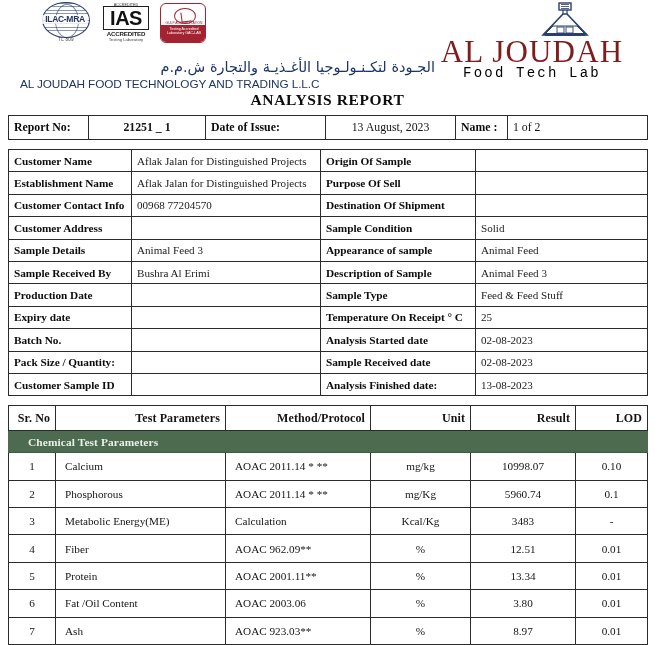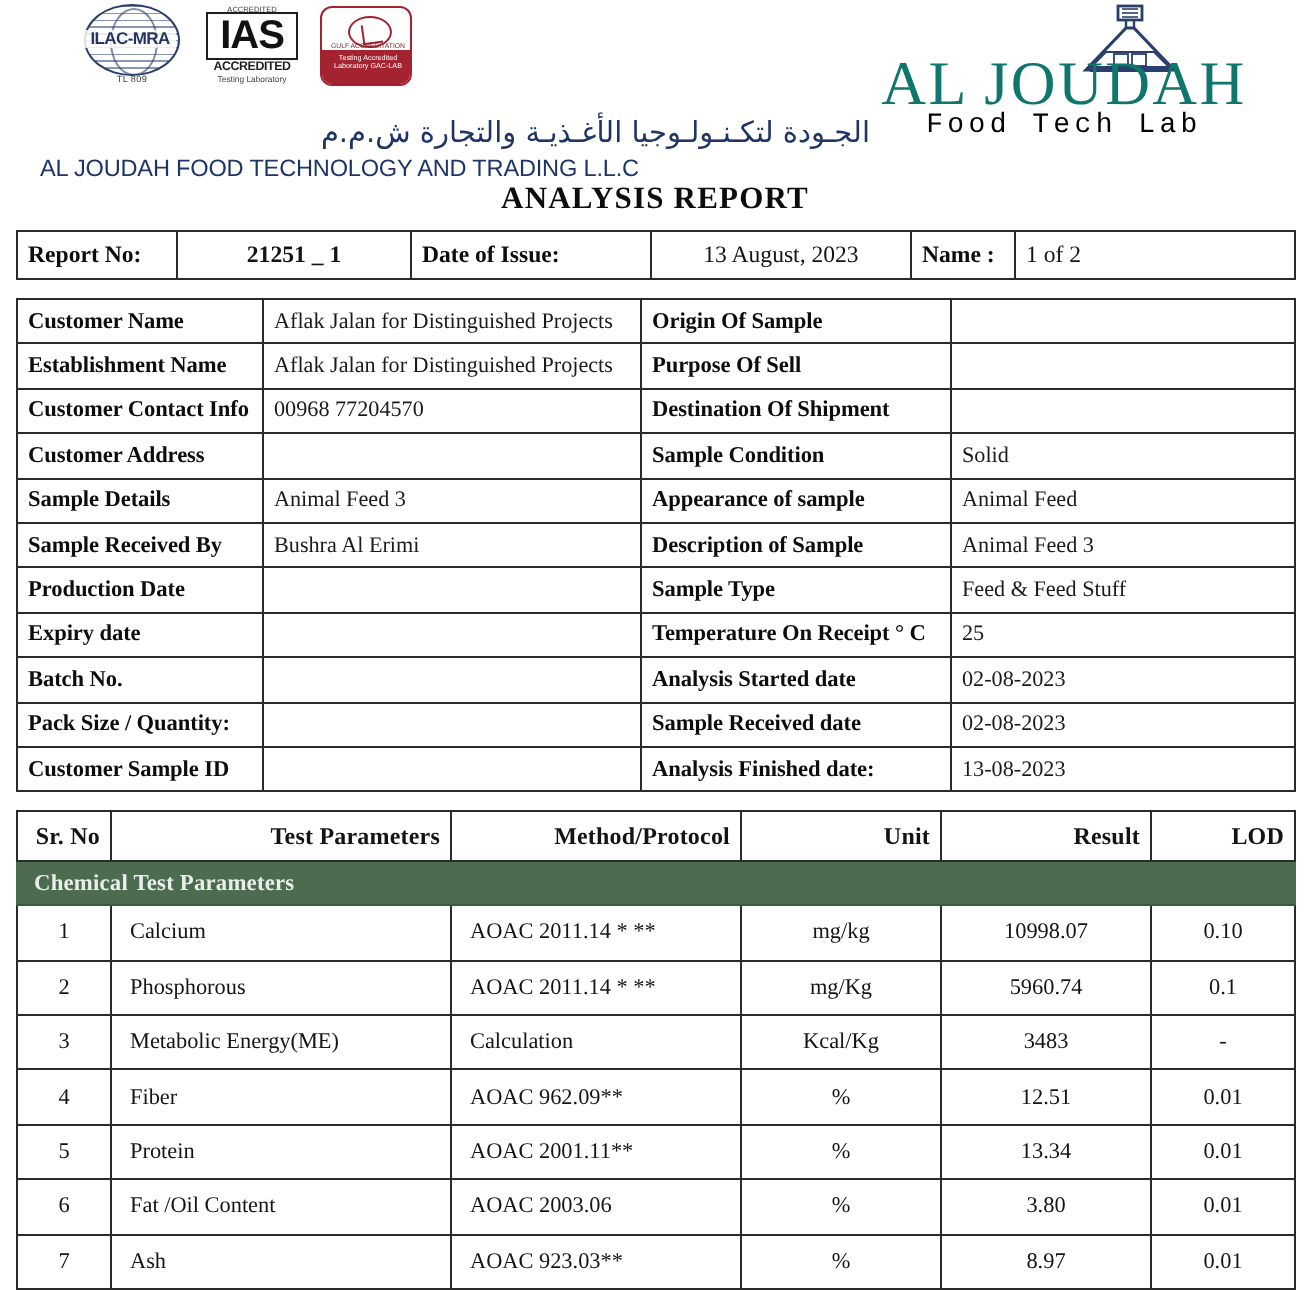--- a/index.html
+++ b/index.html
@@ -235,25 +235,25 @@
   }
   .logo-flask {
     position: absolute;
     left: 108px;
     top: 0px;
     width: 60px;
     height: 36px;
   }
   .logo-name {
     position: relative;
-    margin-top: 24px;
+    margin-top: 34px;
     font-family: "Liberation Serif", serif;
     font-size: 31px;
     letter-spacing: 1.2px;
-    color: #0f766e;
+    color: #7f1d1d;
     line-height: 32px;
     white-space: nowrap;
   }
   .logo-tag {
     font-family: Liberation Mono, monospace;
     font-size: 14px;
     letter-spacing: 2.2px;
     color: #000000;
     line-height: 15px;
     margin-top: -2px;
@@ -355,21 +355,21 @@
   }
   .res td.c { text-align: center; }
   .res td.l { text-align: left; padding-left: 9px; }
   .sec-band td {
     background: #4c6b4f;
     color: #e9efe9;
     font-family: "Liberation Serif", serif;
     font-weight: bold;
     font-size: 11.4px;
     height: 17px;
-    padding-left: 8px;
+    padding-left: 19px;
     letter-spacing: 0.1px;
     border-left-color: #4c6b4f;
     border-right-color: #4c6b4f;
     border-top-color: #3f5b42;
     border-bottom-color: #3f5b42;
   }
 </style>
 </head>
 <body>
 

